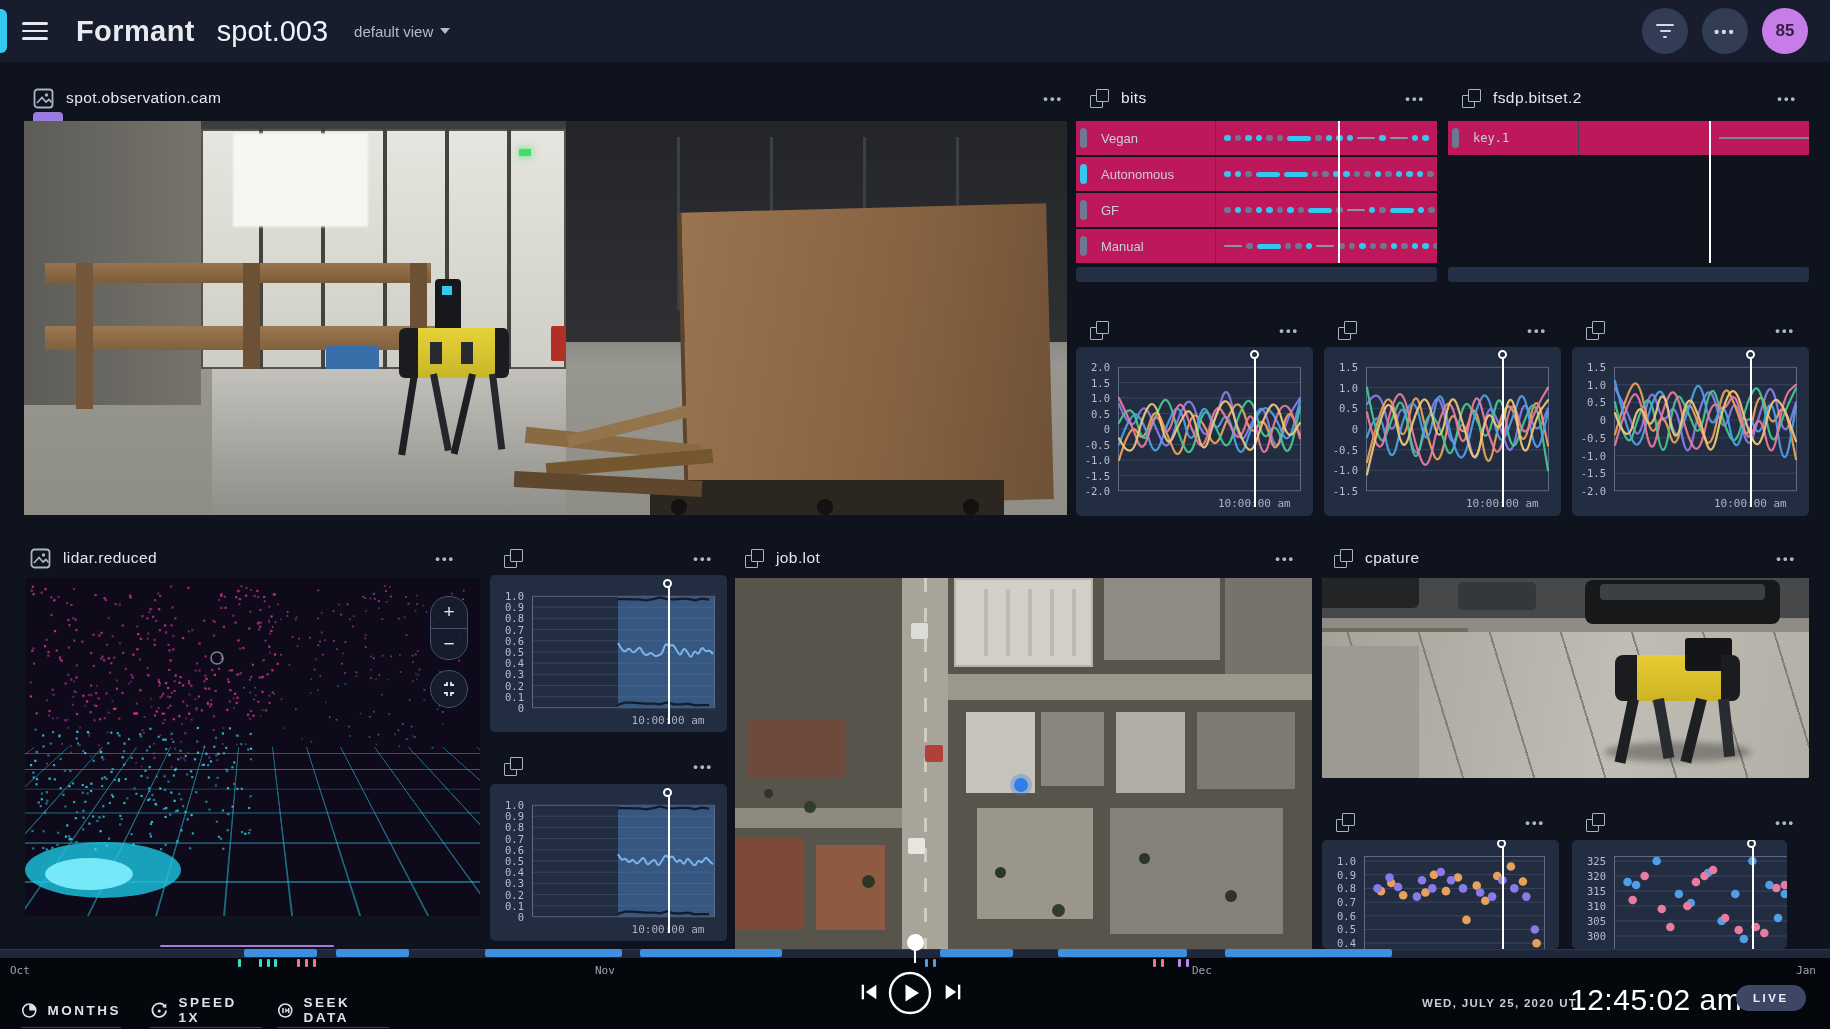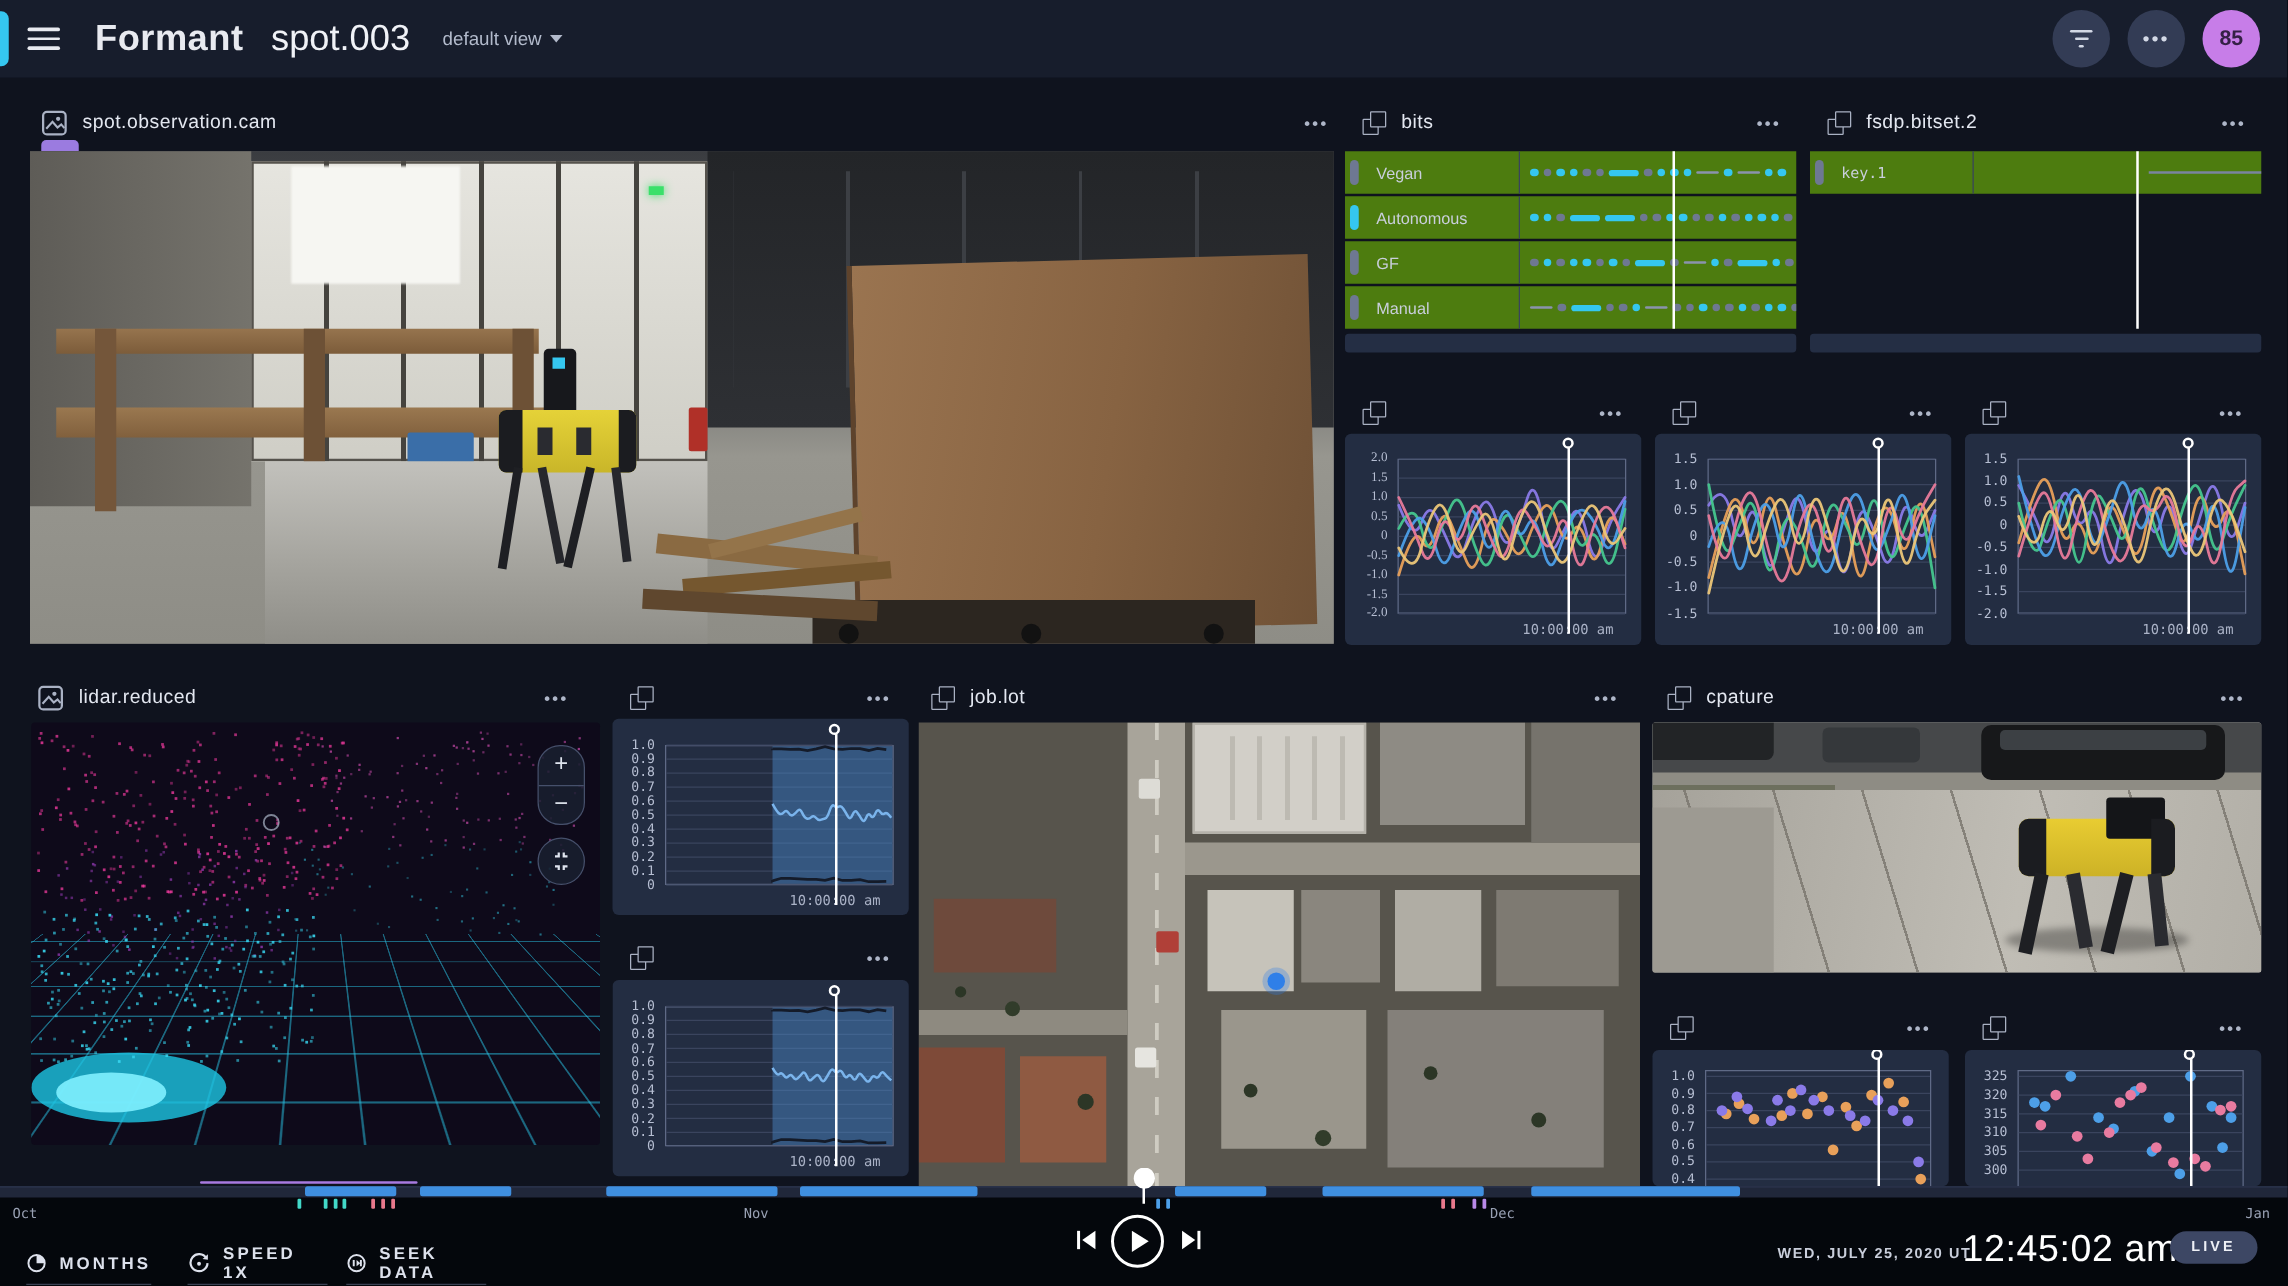--- a/index.html
+++ b/index.html
@@ -27,21 +27,21 @@
   .phead{position:absolute;display:flex;align-items:center;gap:12px;height:28px}
   .ptitle{font-size:15.5px;letter-spacing:.4px;color:#e3e7f0;white-space:nowrap}
   .pmenu{margin-left:auto;color:#aeb6c8;font-size:13px;letter-spacing:2px;font-weight:700;cursor:pointer}
   .stream-ic{position:relative;width:19px;height:19px;flex:none}
   .stream-ic::before,.stream-ic::after{content:"";position:absolute;width:11px;height:11px;border:1.8px solid #aab2c4;border-radius:1px}
   .stream-ic::before{left:0;bottom:0}
   .stream-ic::after{right:0;top:0;background:#0f131e}
 
   .card{position:absolute;background:#232d42;border-radius:5px;overflow:hidden}
   .rowscard{position:absolute;border-radius:4px}
-  .bitrow{position:relative;height:34px;margin-bottom:2px;background:#4d7c0f;display:flex;align-items:center}
+  .bitrow{position:relative;height:34px;margin-bottom:2px;background:#be185d;display:flex;align-items:center}
   .pill{position:absolute;left:4px;top:7px;width:7px;height:20px;border-radius:3.5px;background:#6e7892}
   .pill.on{background:#35c7f0}
   .rowlabel{margin-left:25px;font-size:13px;color:#c9cfdc}
   .dotzone{position:absolute;left:139px;right:0;top:0;bottom:0;border-left:1px solid #39435c;display:flex;align-items:center;gap:4px;padding:0 4px 0 8px;overflow:hidden}
   .tk{flex:none;border-radius:50%}
   .tk-c{width:6.5px;height:6.5px;background:#35c7f0}
   .tk-g{width:6.5px;height:6.5px;background:#6e7892}
   .tk-D{width:24px;height:5px;border-radius:3px;background:#35c7f0}
   .tk-G{width:18px;height:2px;border-radius:2px;background:#8a93ad}
   .bitline{position:absolute;left:140px;right:0;top:50%}
@@ -1225,21 +1225,21 @@
     <div class="timelbl" style="left:1570px;top:26px">12:45:02 am</div>
     <div class="livepill" style="left:1736px;top:28px">LIVE</div>
   </div>
 
 <div class="phead" style="left: 1090px; top: 316px; width: 209px;">
       <span class="stream-ic"></span>
     <span class="ptitle"></span>
     <span class="pmenu">•••</span>
     </div>
     <div class="card" style="left: 1076px; top: 347px; width: 237px; height: 169px;">
-      <div class="yticks mono" style="left: 0px; width: 34px; top: 15px; height: 134px; font-family: Liberation Serif, serif;">
+      <div class="yticks mono" style="left: 0px; width: 34px; top: 15px; height: 134px;">
         <span>2.0</span>
         <span>1.5</span>
         <span>1.0</span>
         <span>0.5</span>
         <span>0</span>
         <span>-0.5</span>
         <span>-1.0</span>
         <span>-1.5</span>
         <span>-2.0</span>
       </div>
@@ -1492,21 +1492,21 @@
         <div class="playhead" style="left: 76%;">
           <div class="ph-knob"></div>
         </div>
       </div>
     </div>
     <div class="phead" style="left: 1586px; top: 808px; width: 209px;">
       <span class="stream-ic"></span>
     <span class="ptitle"></span>
     <span class="pmenu">•••</span>
     </div>
-    <div class="card" style="left: 1572px; top: 840px; width: 237px; height: 109px;">
+    <div class="card" style="left: 1572px; top: 840px; width: 202px; height: 109px; padding-left: 13px;">
       <div class="yticks mono" style="left: 0px; width: 34px; top: 16px; height: 85px;">
         <span>325</span>
         <span>320</span>
         <span>315</span>
         <span>310</span>
         <span>305</span>
         <span>300</span>
       </div>
       <div class="plot" style="left: 42px; top: 16px; width: 181px; height: 120px;">
         <svg width="181" height="120">

